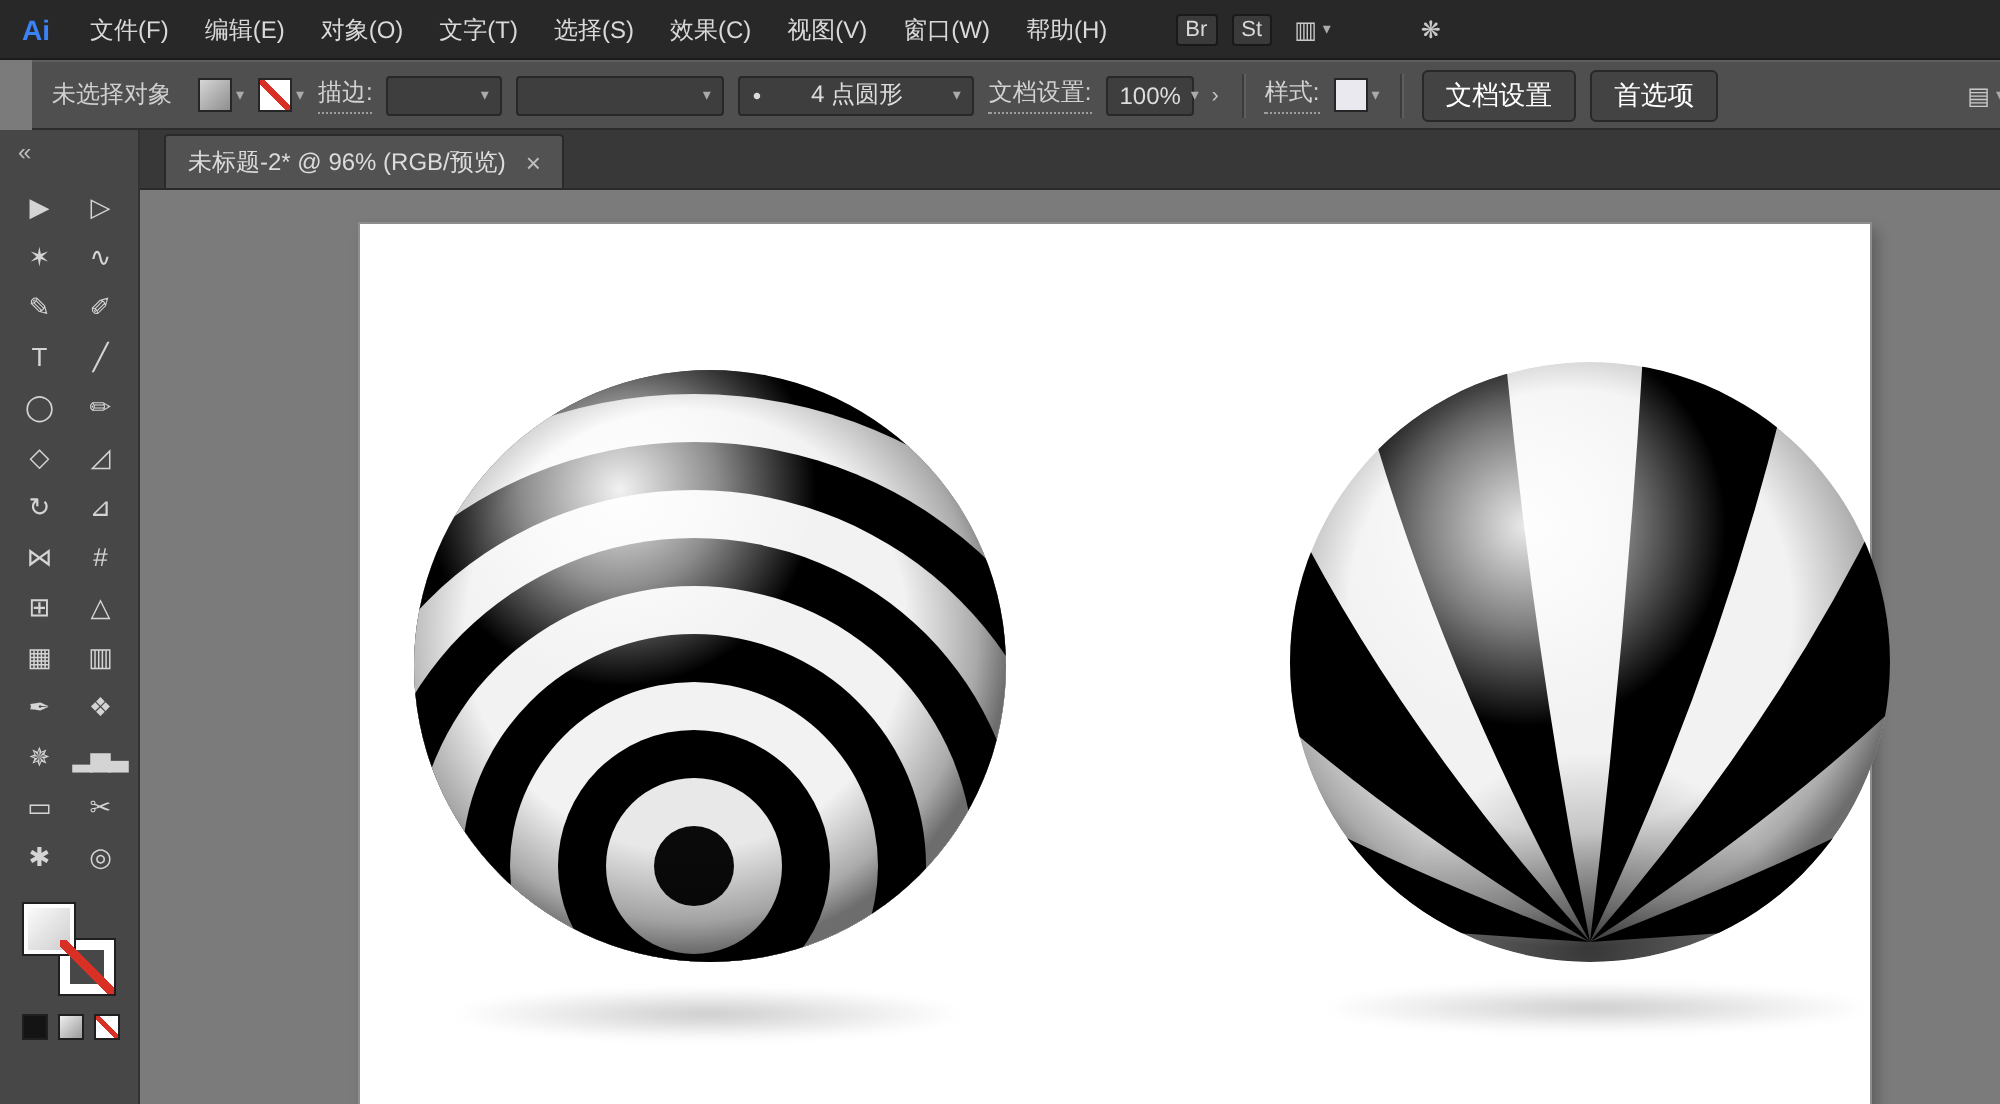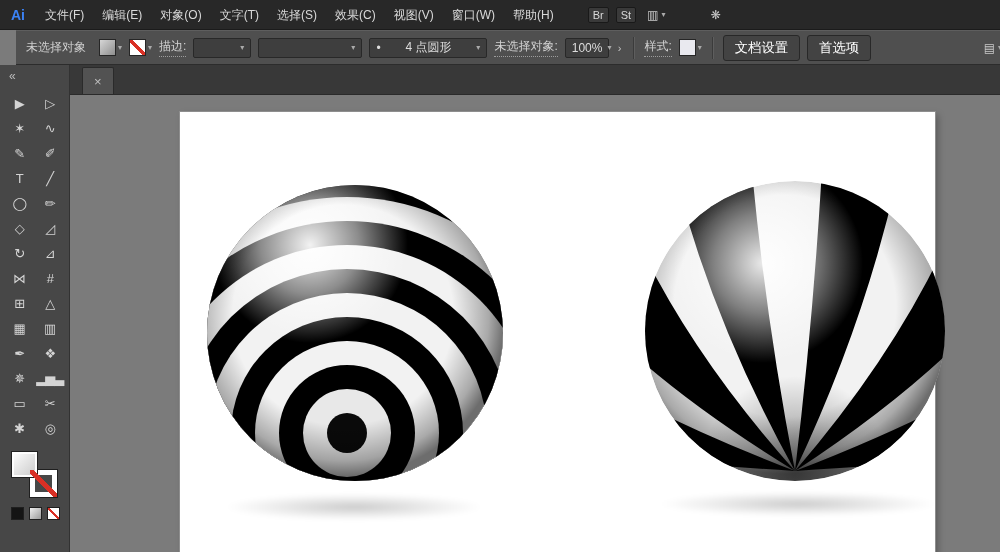--- a/index.html
+++ b/index.html
@@ -122,21 +122,21 @@
   <div class="dd wide">
     <span class="chev">▾</span>
   </div>
 
   <div class="dd brush">
     <span>•</span>
     <span>4 点圆形</span>
     <span class="chev">▾</span>
   </div>
 
-  <span class="link">未选择对象:</span>
+  <span class="link">文档设置:</span>
   <div class="dd opacity">
     <span>100%</span>
     <span class="chev">▾</span>
   </div>
   <span class="arrow-btn">›</span>
 
   <div class="vr"></div>
 
   <span class="link">样式:</span>
   <div class="swatch-group">
@@ -226,20 +226,21 @@
     <div class="mini mini-color"></div>
     <div class="mini mini-grad"></div>
     <div class="mini">
         <span class="slash"></span>
       </div>
   </div>
 </div>
 
 <div class="tabbar">
   <div class="tab">
+    <span>未标题-2* @ 96% (RGB/预览)</span>
     <span class="tab-close">×</span>
   </div>
 </div>
 
 <div class="canvas">
   <div class="artboard"></div>
 
   <div class="sphere-shadow shadow-left"></div>
   <div class="sphere-shadow shadow-right"></div>
 

